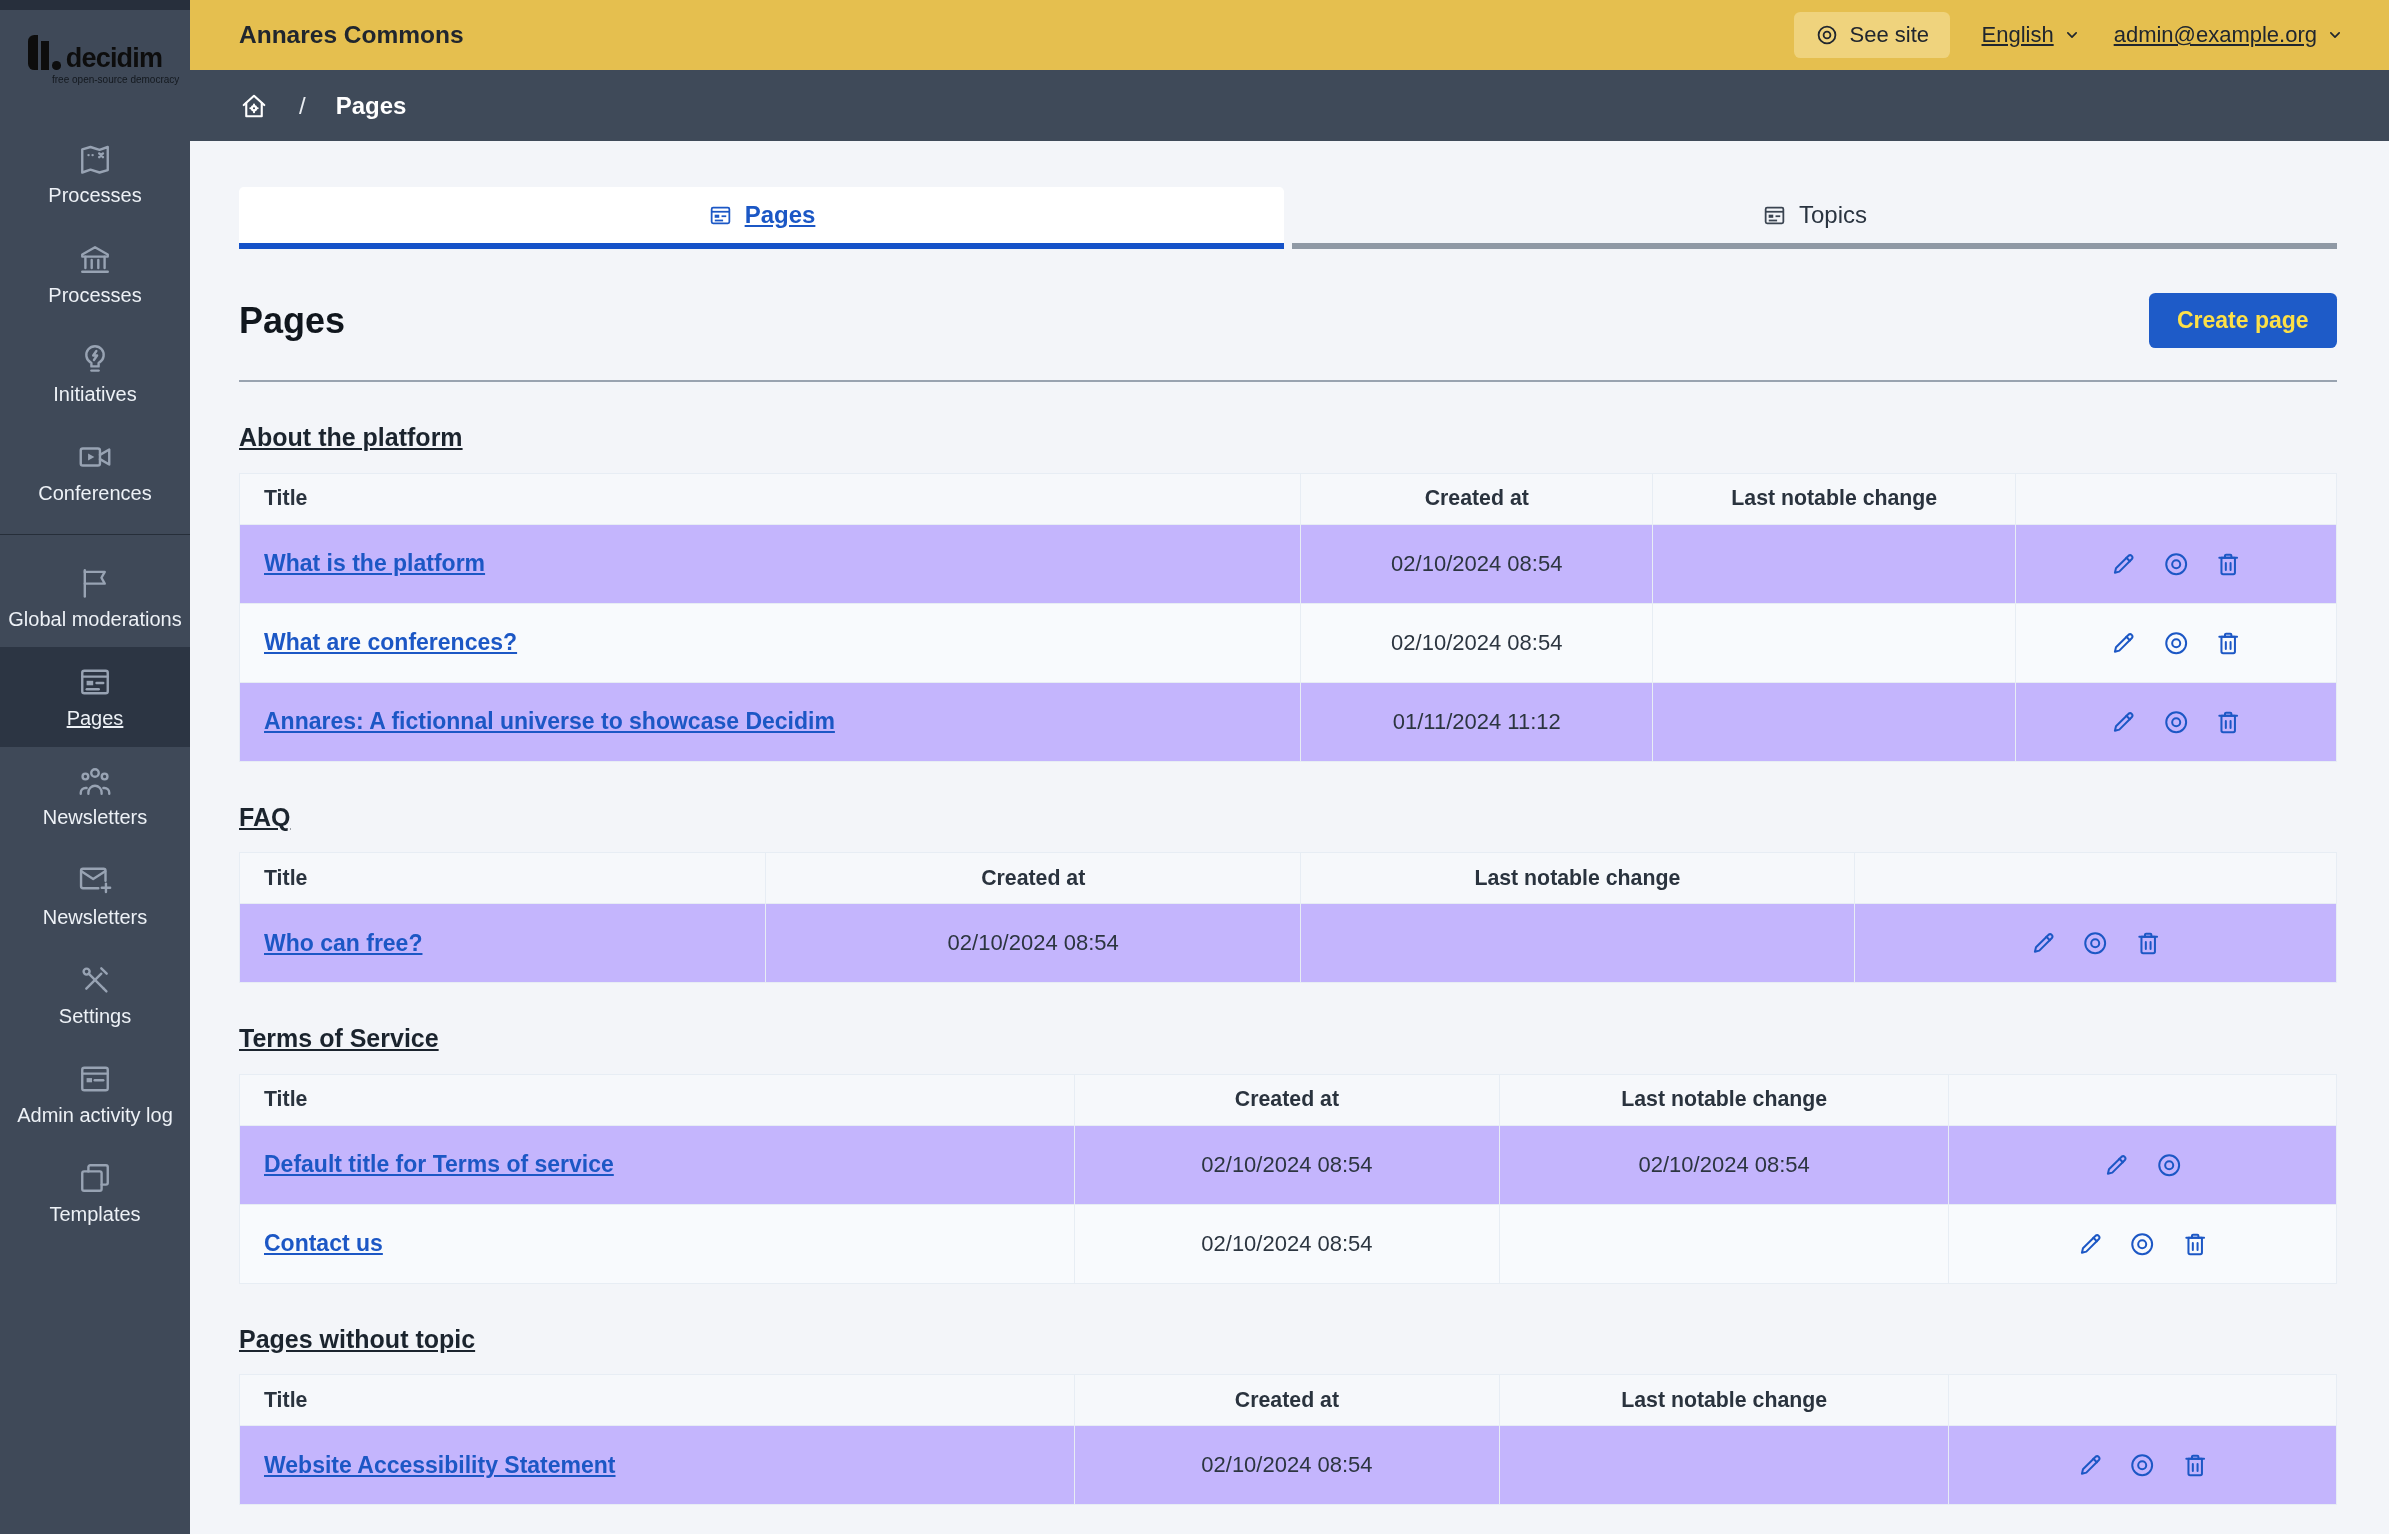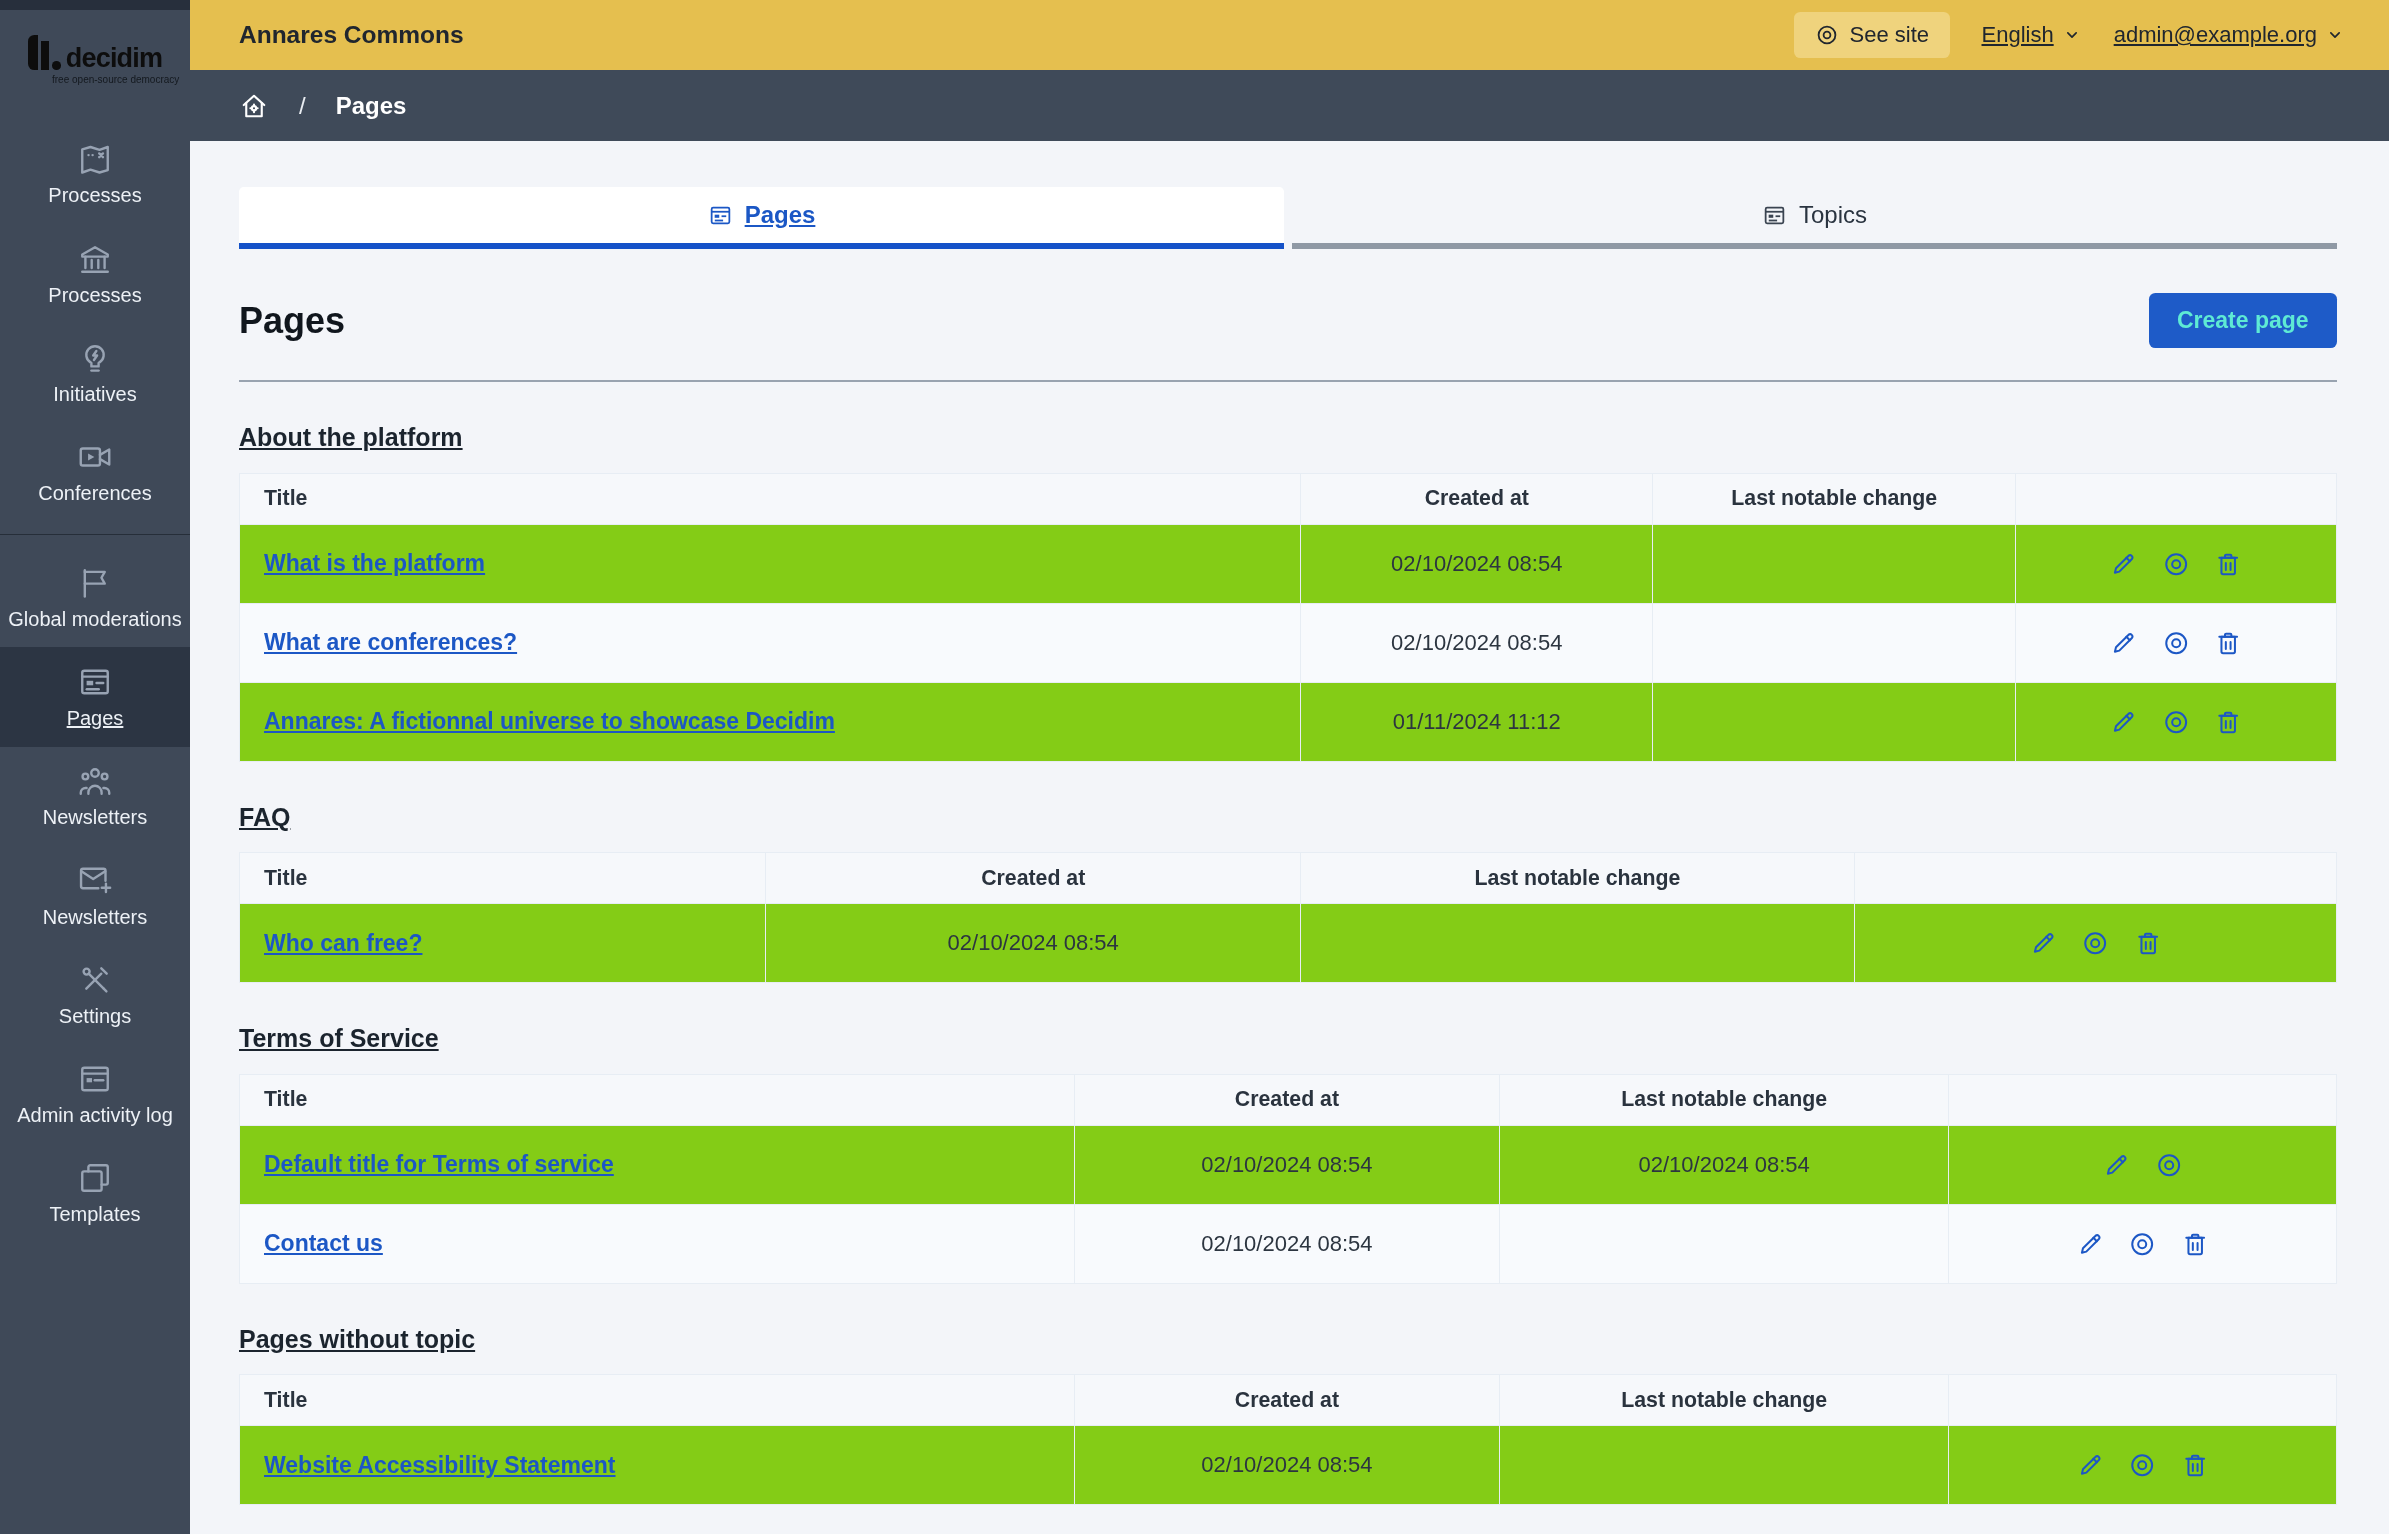--- a/index.html
+++ b/index.html
@@ -85,27 +85,27 @@
   }
   .tab .ticon { width: 25px; height: 25px; color: #3a4451; }
   .tab .ticon svg { width: 100%; height: 100%; }
   .tab.active { background: #ffffff; border-bottom-color: #1552c8; color: #1b57c5; border-radius: 4.7px 4.7px 0 0; }
   .tab.active .ticon { color: #1b57c5; }
   .tab.active .tab-label { text-decoration: underline; font-weight: 600; }
 
   .page-head { display: flex; justify-content: space-between; align-items: center; margin-top: 44px; }
   .page-head h1 { margin: 0; font-size: 36px; font-weight: 700; color: #10161d; }
   .btn-primary {
-    background: #1e5bc8; color: #5eead4; font-size: 23px; font-weight: 700;
+    background: #1e5bc8; color: #fde047; font-size: 23px; font-weight: 700;
     padding: 14.2px 28.4px; border: none; border-radius: 6.3px; font-family: inherit; cursor: pointer;
   }
   .rule { border: none; border-top: 2.4px solid #99a3b0; margin: 32px 0 0; }
 
   #sections h2 { font-size: 25px; font-weight: 700; color: #1b242e; margin: 41px 0 20.5px; text-decoration: underline; }
-  table { width: 100%; border-collapse: collapse; background: #84cc16; border: 1.6px solid #e7edf4; table-layout: fixed; }
+  table { width: 100%; border-collapse: collapse; background: #c4b5fd; border: 1.6px solid #e7edf4; table-layout: fixed; }
   th, td { border: 1.6px solid #e7edf4; }
   thead th {
     background: #f6f8fb; height: 51px; font-size: 21.3px; font-weight: 600;
     color: #2a333e; text-align: center; padding: 0 8px;
   }
   th.col-title, td.cell-title { text-align: left; padding-left: 24px; }
   tbody td { height: 79px; font-size: 22px; color: #2c3540; text-align: center; }
   tbody tr:nth-child(even) { background: #f8fafd; }
   td.cell-title a { color: #1c57c5; font-weight: 700; text-decoration: underline; font-size: 23px; cursor: pointer; }
   .actions-wrap { display: flex; justify-content: center; align-items: center; gap: 24px; }

